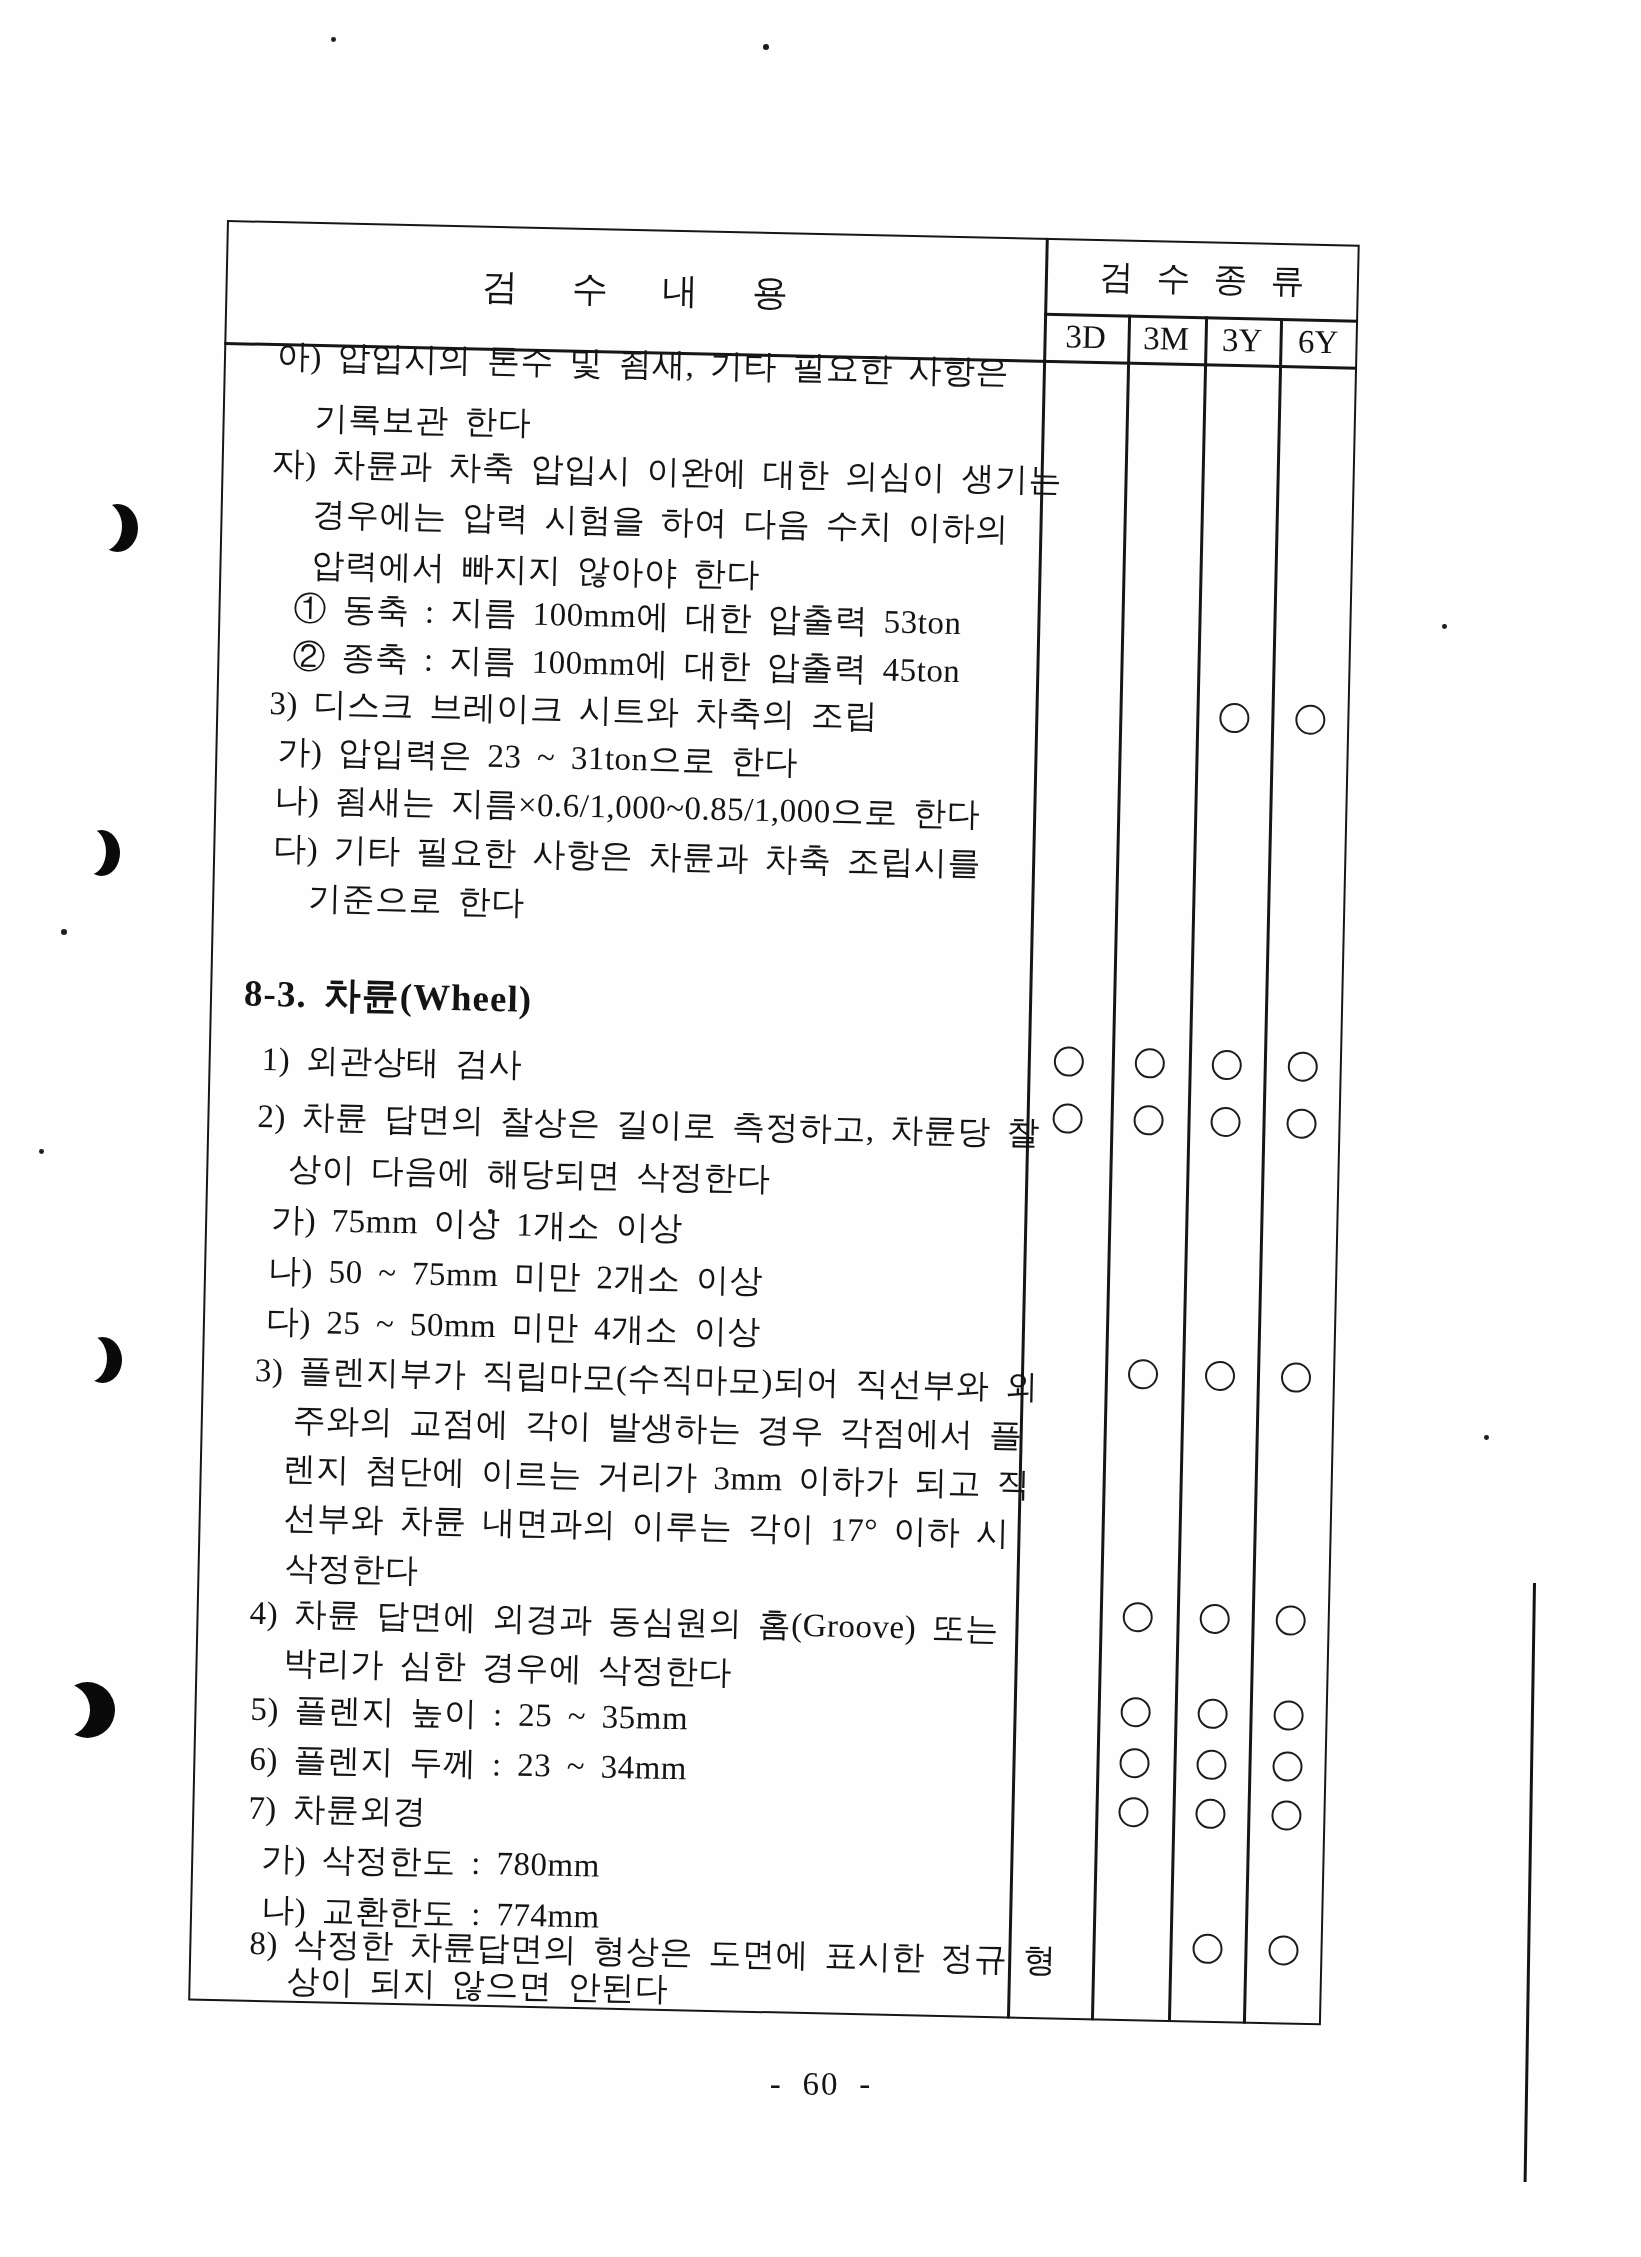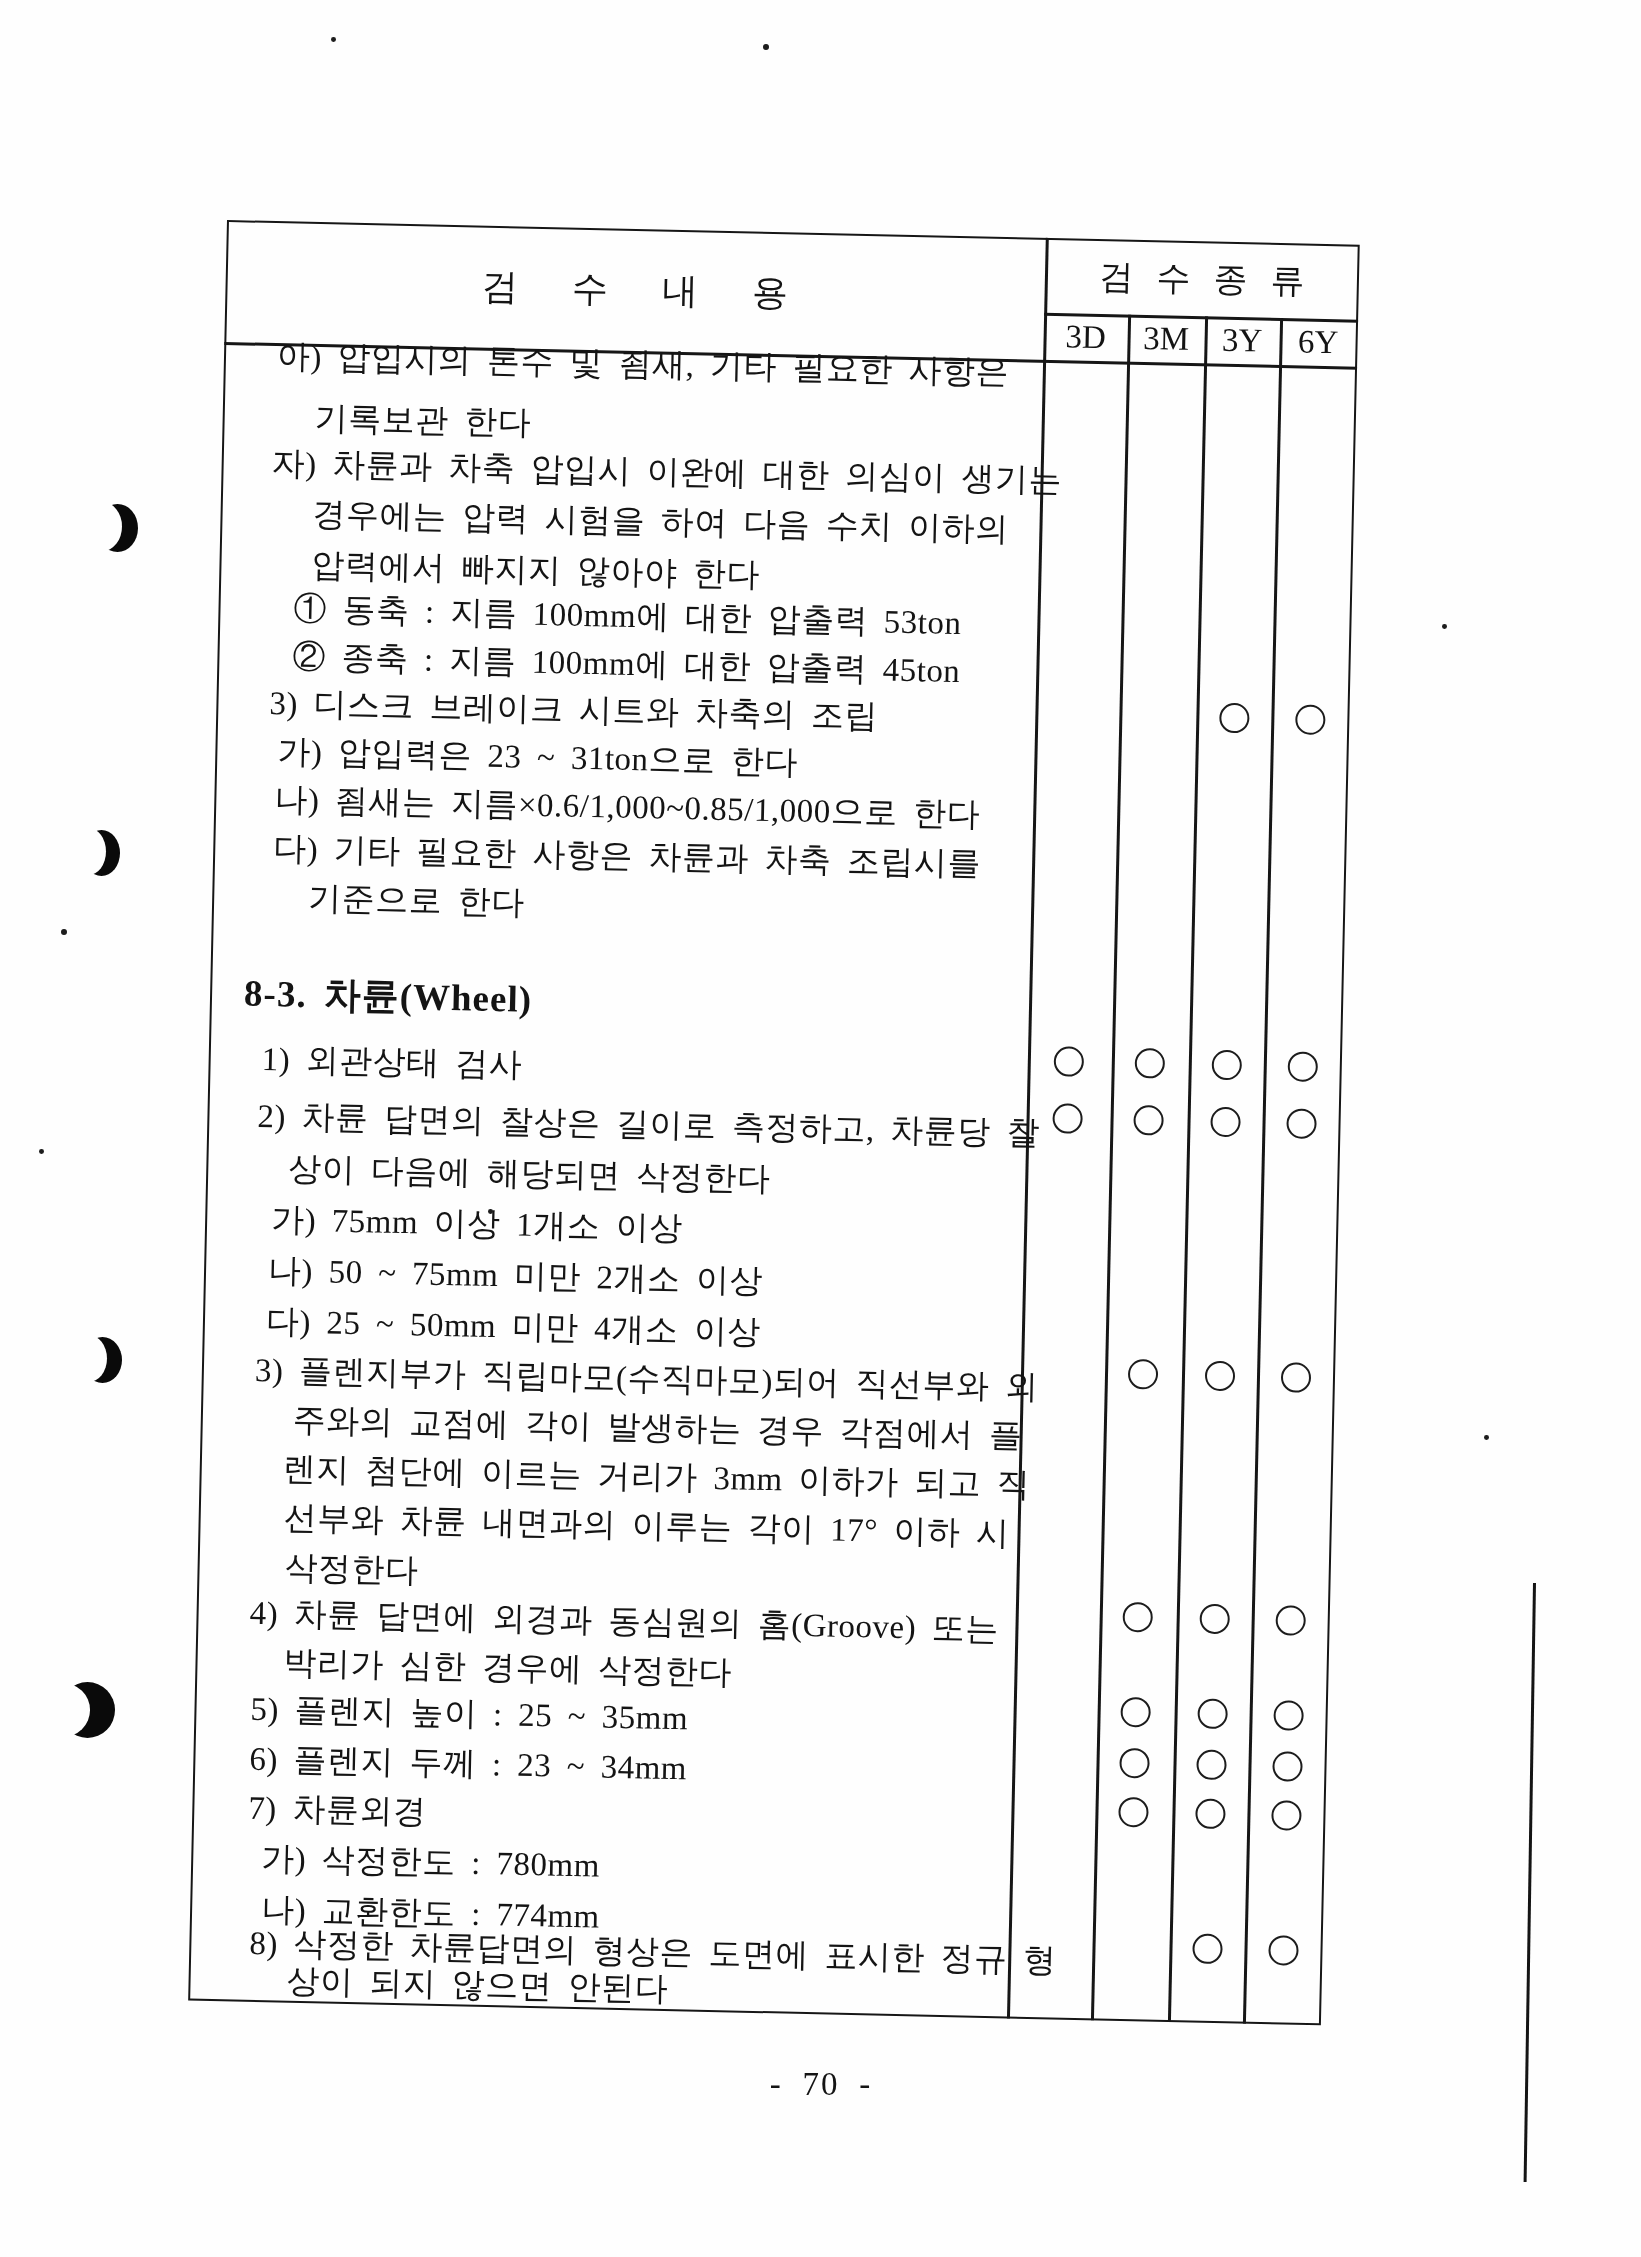--- a/index.html
+++ b/index.html
@@ -154,15 +154,15 @@
   <div class="dot" style="left:331px;top:37px;width:4.8px;height:4.8px;"></div>
   <div class="dot" style="left:763px;top:44px;width:5.8px;height:5.8px;"></div>
   <div class="dot" style="left:1442px;top:624px;width:4.8px;height:4.8px;"></div>
   <div class="dot" style="left:488px;top:1209px;width:4.8px;height:4.8px;"></div>
   <div class="dot" style="left:1484px;top:1435px;width:4.8px;height:4.8px;"></div>
   <div class="dot" style="left:61px;top:929px;width:5.8px;height:5.8px;"></div>
   <div class="dot" style="left:39px;top:1149px;width:4.8px;height:4.8px;"></div>
 
   <div class="edge-line"></div>
 
-  <div class="footer">- 70 -</div>
+  <div class="footer">- 60 -</div>
 </div>
 
 
 </body></html>

